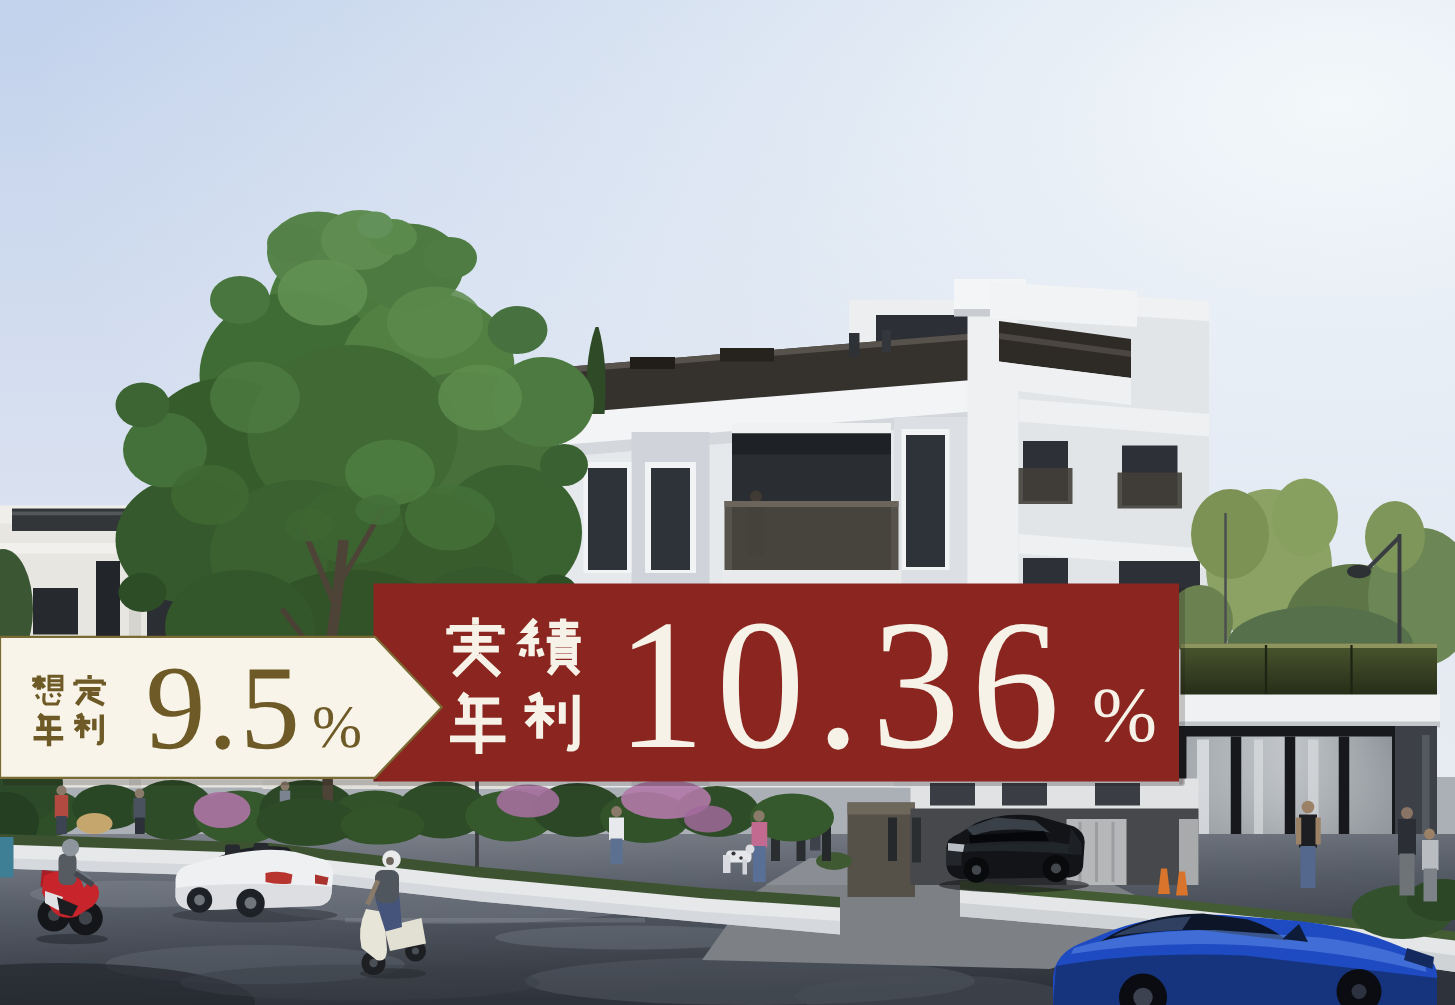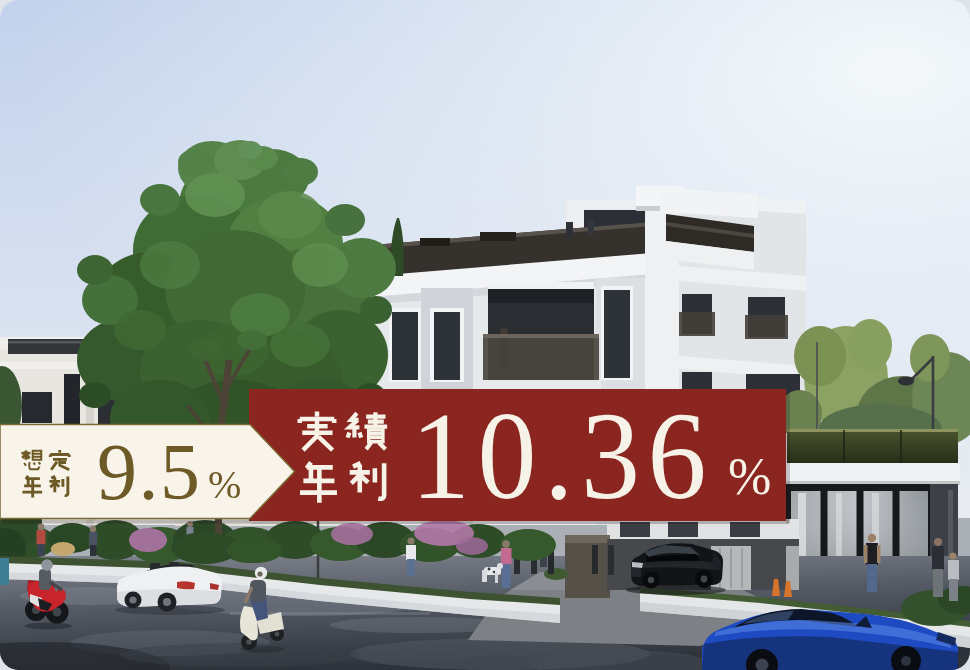--- a/index.html
+++ b/index.html
@@ -1,16 +1,16 @@
 <!DOCTYPE html>
 <html><head>
 <meta charset="utf-8">
 <style>
 html,body{margin:0;padding:0;background:#dfe3ea;}
-#stage{position:relative;width:970px;height:670px;overflow:hidden;font-family:"Liberation Sans",sans-serif;border-radius:19px;}
+#stage{position:relative;width:970px;height:670px;overflow:hidden;font-family:"Liberation Sans",sans-serif;}
 svg{display:block}
 </style>
 </head>
 <body>
 <div id="stage">
 <svg width="970" height="670" viewBox="0 0 970 670">
 <defs>
 <linearGradient id="skyV" x1="0" y1="0" x2="0" y2="1">
 <stop offset="0" stop-color="#c2d2ec"></stop>
 <stop offset="0.55" stop-color="#d9e1f0"></stop>

